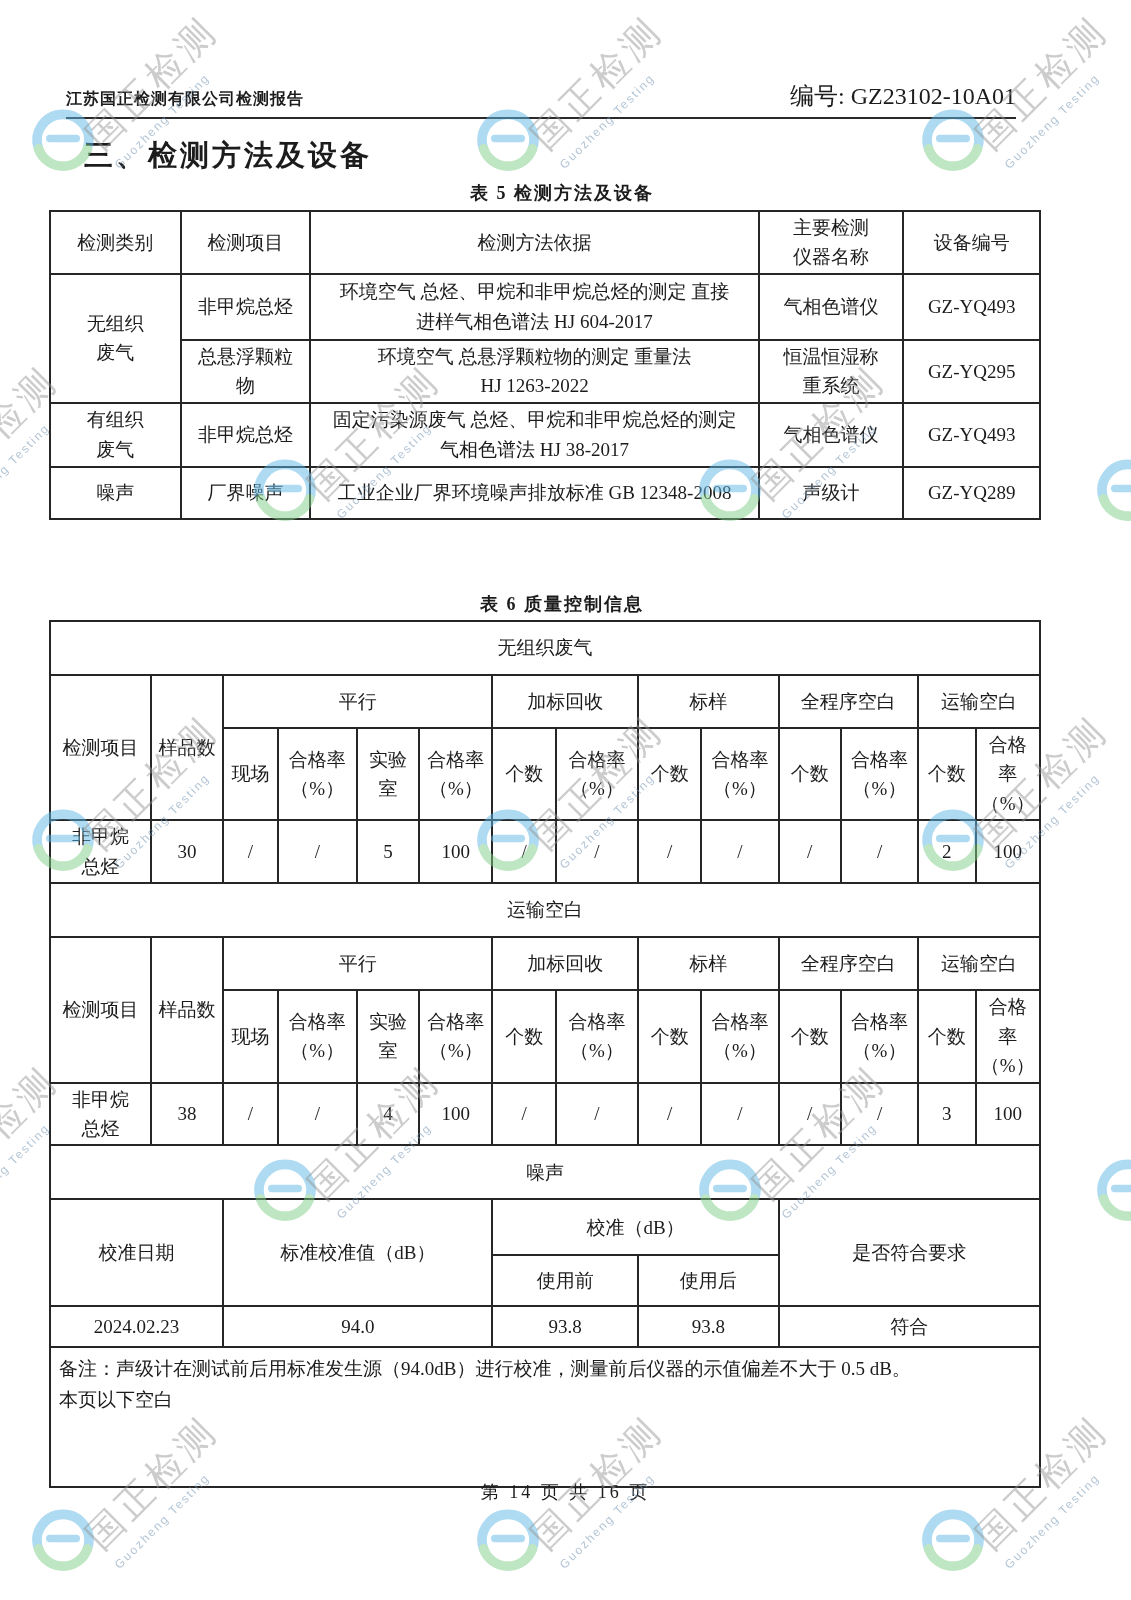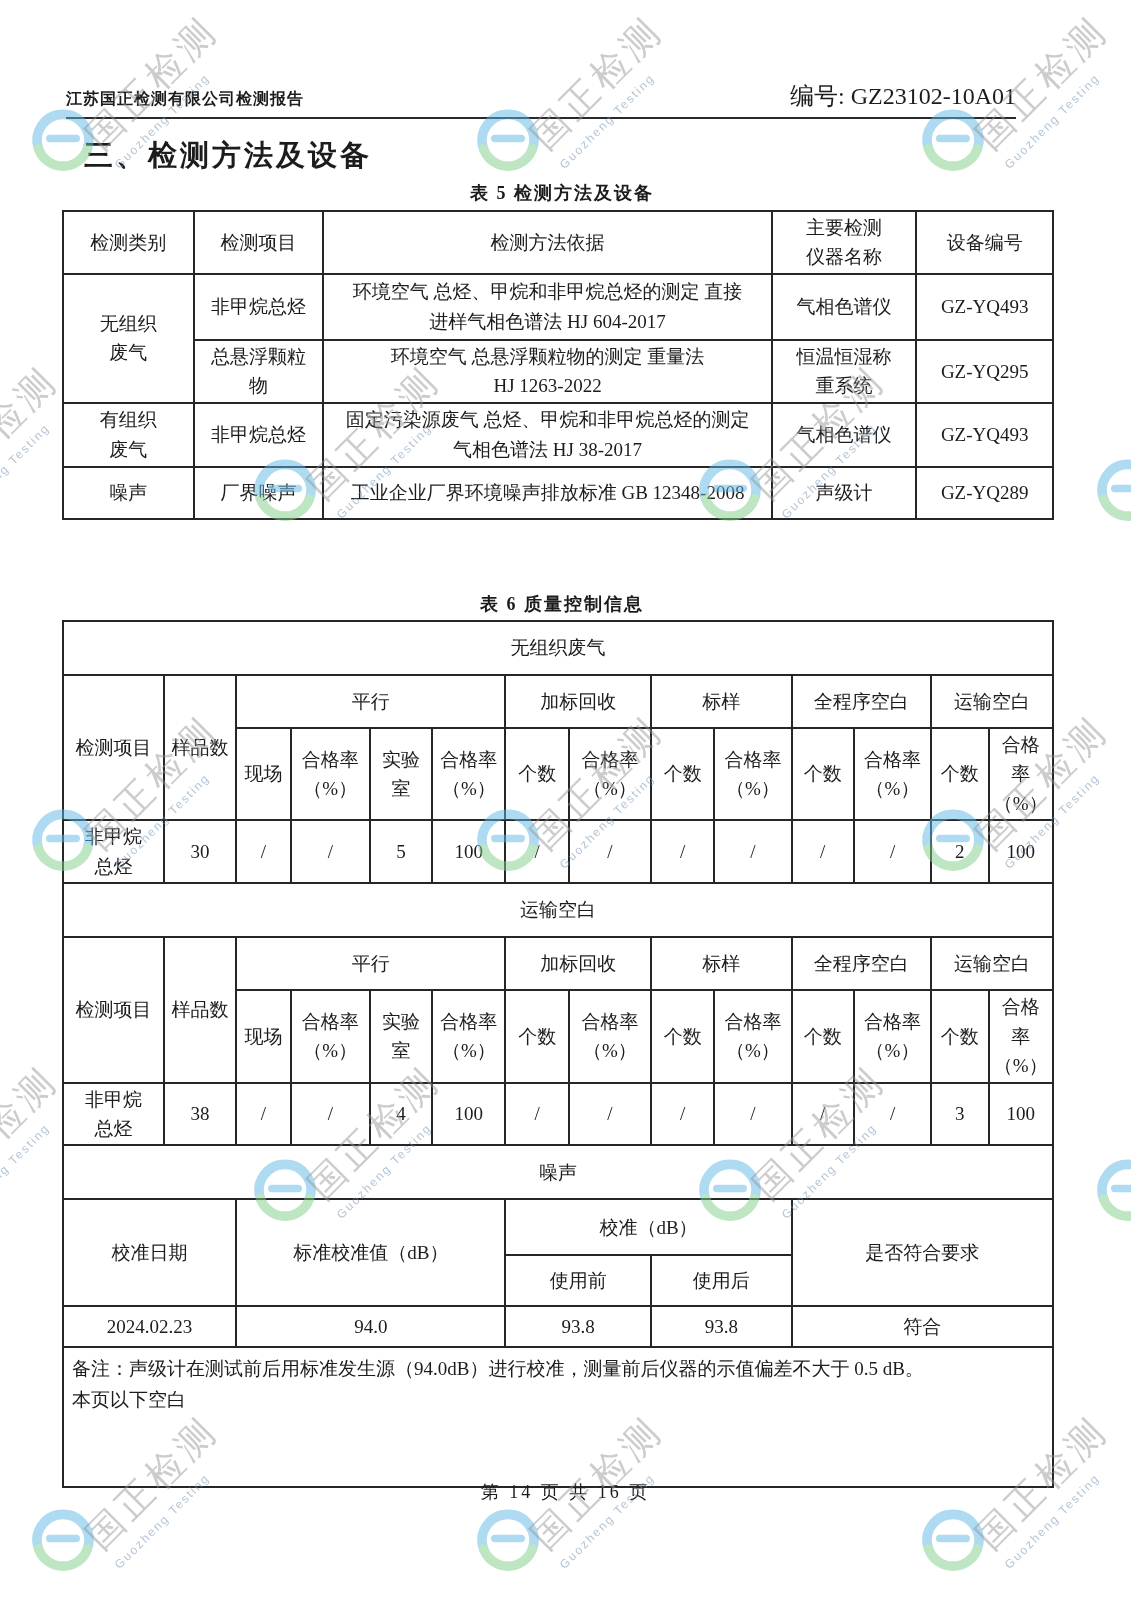--- a/index.html
+++ b/index.html
@@ -21,21 +21,21 @@
   .hdr{position:absolute;left:66px;top:80px;width:950px;display:flex;justify-content:space-between;align-items:baseline;}
   .hdr-title{font-size:16px;font-weight:bold;letter-spacing:1px;}
   .hdr-no{font-size:24px;}
   .hdr-rule{position:absolute;left:66px;top:117px;width:950px;height:2px;background:#2a2a2a;}
   .sec-h{position:absolute;left:84px;font-size:29px;font-weight:bold;letter-spacing:3px;}
   .sec3-h{top:136px;}
   .sec4-h{top:548px;}
   .cap{position:absolute;left:66px;width:992px;text-align:center;font-size:18px;font-weight:bold;letter-spacing:2px;}
   .cap5{top:181px;}
   .cap6{top:592px;}
-  table{border-collapse:collapse;table-layout:fixed;position:absolute;left:62px;}
+  table{border-collapse:collapse;table-layout:fixed;position:absolute;left:49px;}
   #table5{top:210px;width:992px;}
   #table6{top:620px;width:992px;}
   td{
     border:2px solid #262626;text-align:center;vertical-align:middle;
     font-size:19px;line-height:1.55;white-space:pre-line;padding:1px 3px;
     overflow:hidden;
   }
   
   .t5-head{height:55px;} .t5-r1{height:66px;} .t5-r2{height:62px;} .t5-r3{height:64px;} .t5-r4{height:52px;}
   

